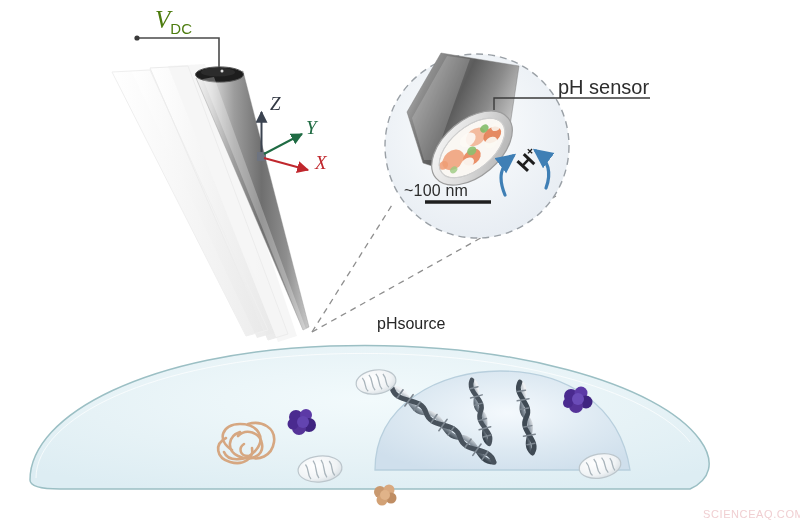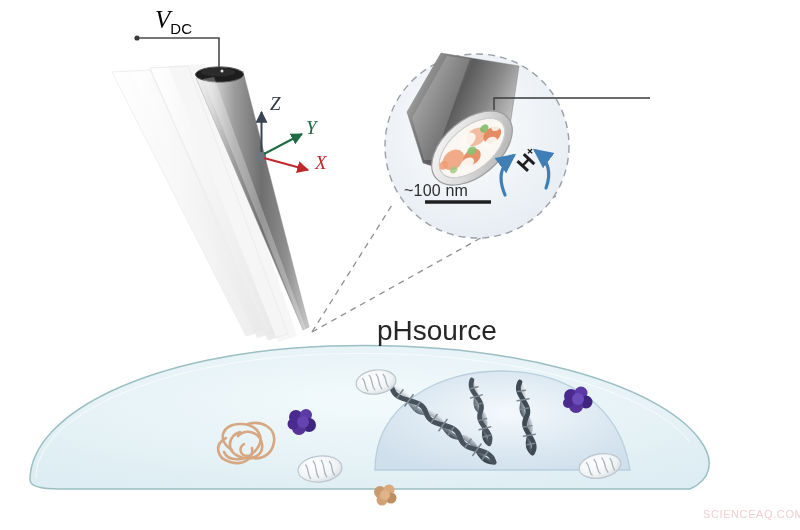--- a/index.html
+++ b/index.html
@@ -29,21 +29,21 @@
     white-space: nowrap;
     color: #2b2b2b;
     font-family: "Liberation Sans", sans-serif;
   }
   #vdc-label {
     left: 155px;
     top: 6px;
     font-family: "Liberation Serif", serif;
     font-style: italic;
     font-size: 25px;
-    color: #000000;
+    color: #4d7c0f;
   }
   #vdc-label .sub {
     font-style: normal;
     font-size: 15px;
     font-family: "Liberation Sans", sans-serif;
     vertical-align: sub;
     letter-spacing: 0.2px;
   }
   #axis-z-label {
     left: 270px;
@@ -91,21 +91,21 @@
     transform: rotate(-47deg);
     transform-origin: left top;
   }
   #hplus-label .sup {
     font-size: 12px;
     vertical-align: super;
   }
   #phsource-label {
     left: 377px;
     top: 315px;
-    font-size: 28px;
+    font-size: 16px;
     color: #262626;
   }
   #watermark {
     left: 703px;
     top: 508px;
     font-size: 11px;
     color: #f0cfd2;
     letter-spacing: 0.6px;
   }
 </style>
@@ -383,20 +383,21 @@
   </svg>
 
   <div class="lbl" id="vdc-label">
     <span>V</span><span class="sub">DC</span>
   </div>
 
   <div class="lbl" id="axis-z-label">Z</div>
   <div class="lbl" id="axis-y-label">Y</div>
   <div class="lbl" id="axis-x-label">X</div>
 
+  <div class="lbl" id="ph-sensor-label">pH sensor</div>
   <div class="lbl" id="scalebar-label">~100 nm</div>
 
   <div class="lbl" id="hplus-label">
     <span>H</span><span class="sup">+</span>
   </div>
 
   <div class="lbl" id="phsource-label">pHsource</div>
 
   <div class="lbl" id="watermark">SCIENCEAQ.COM</div>
 </div>

